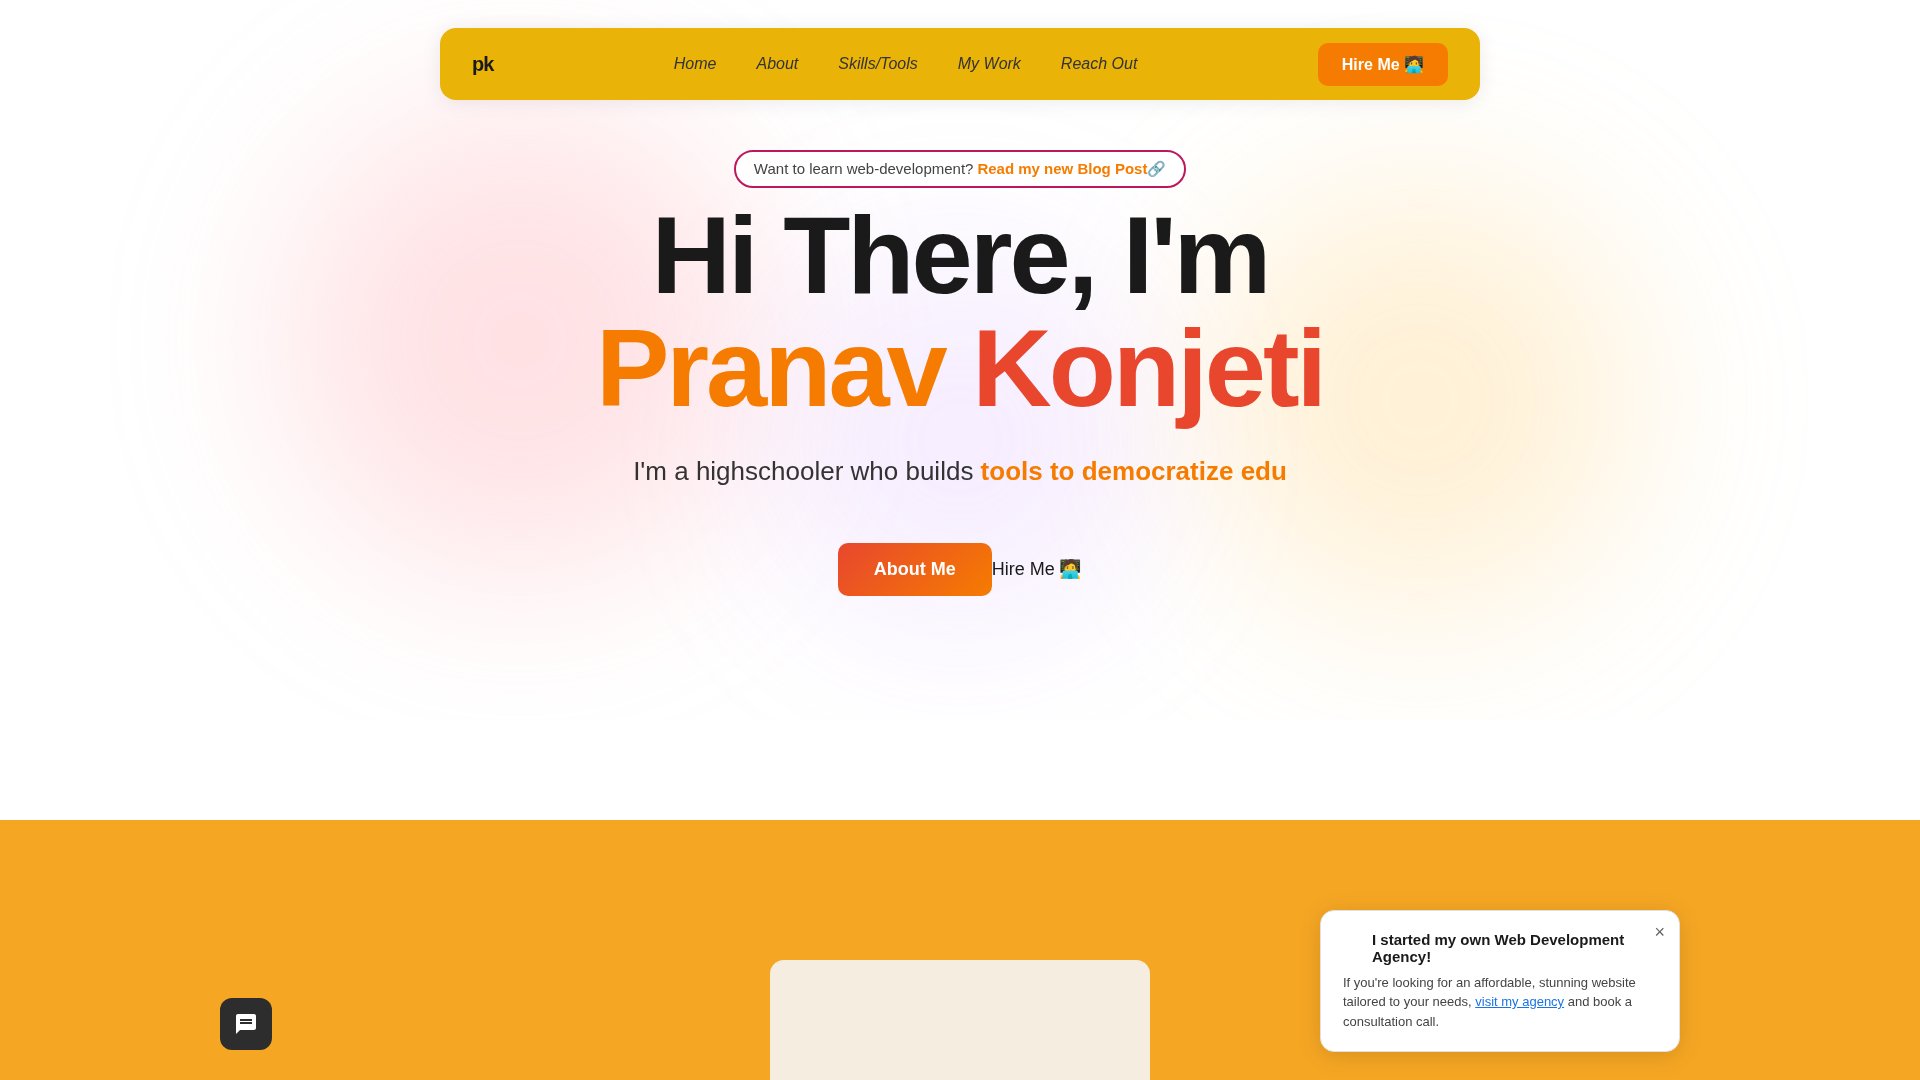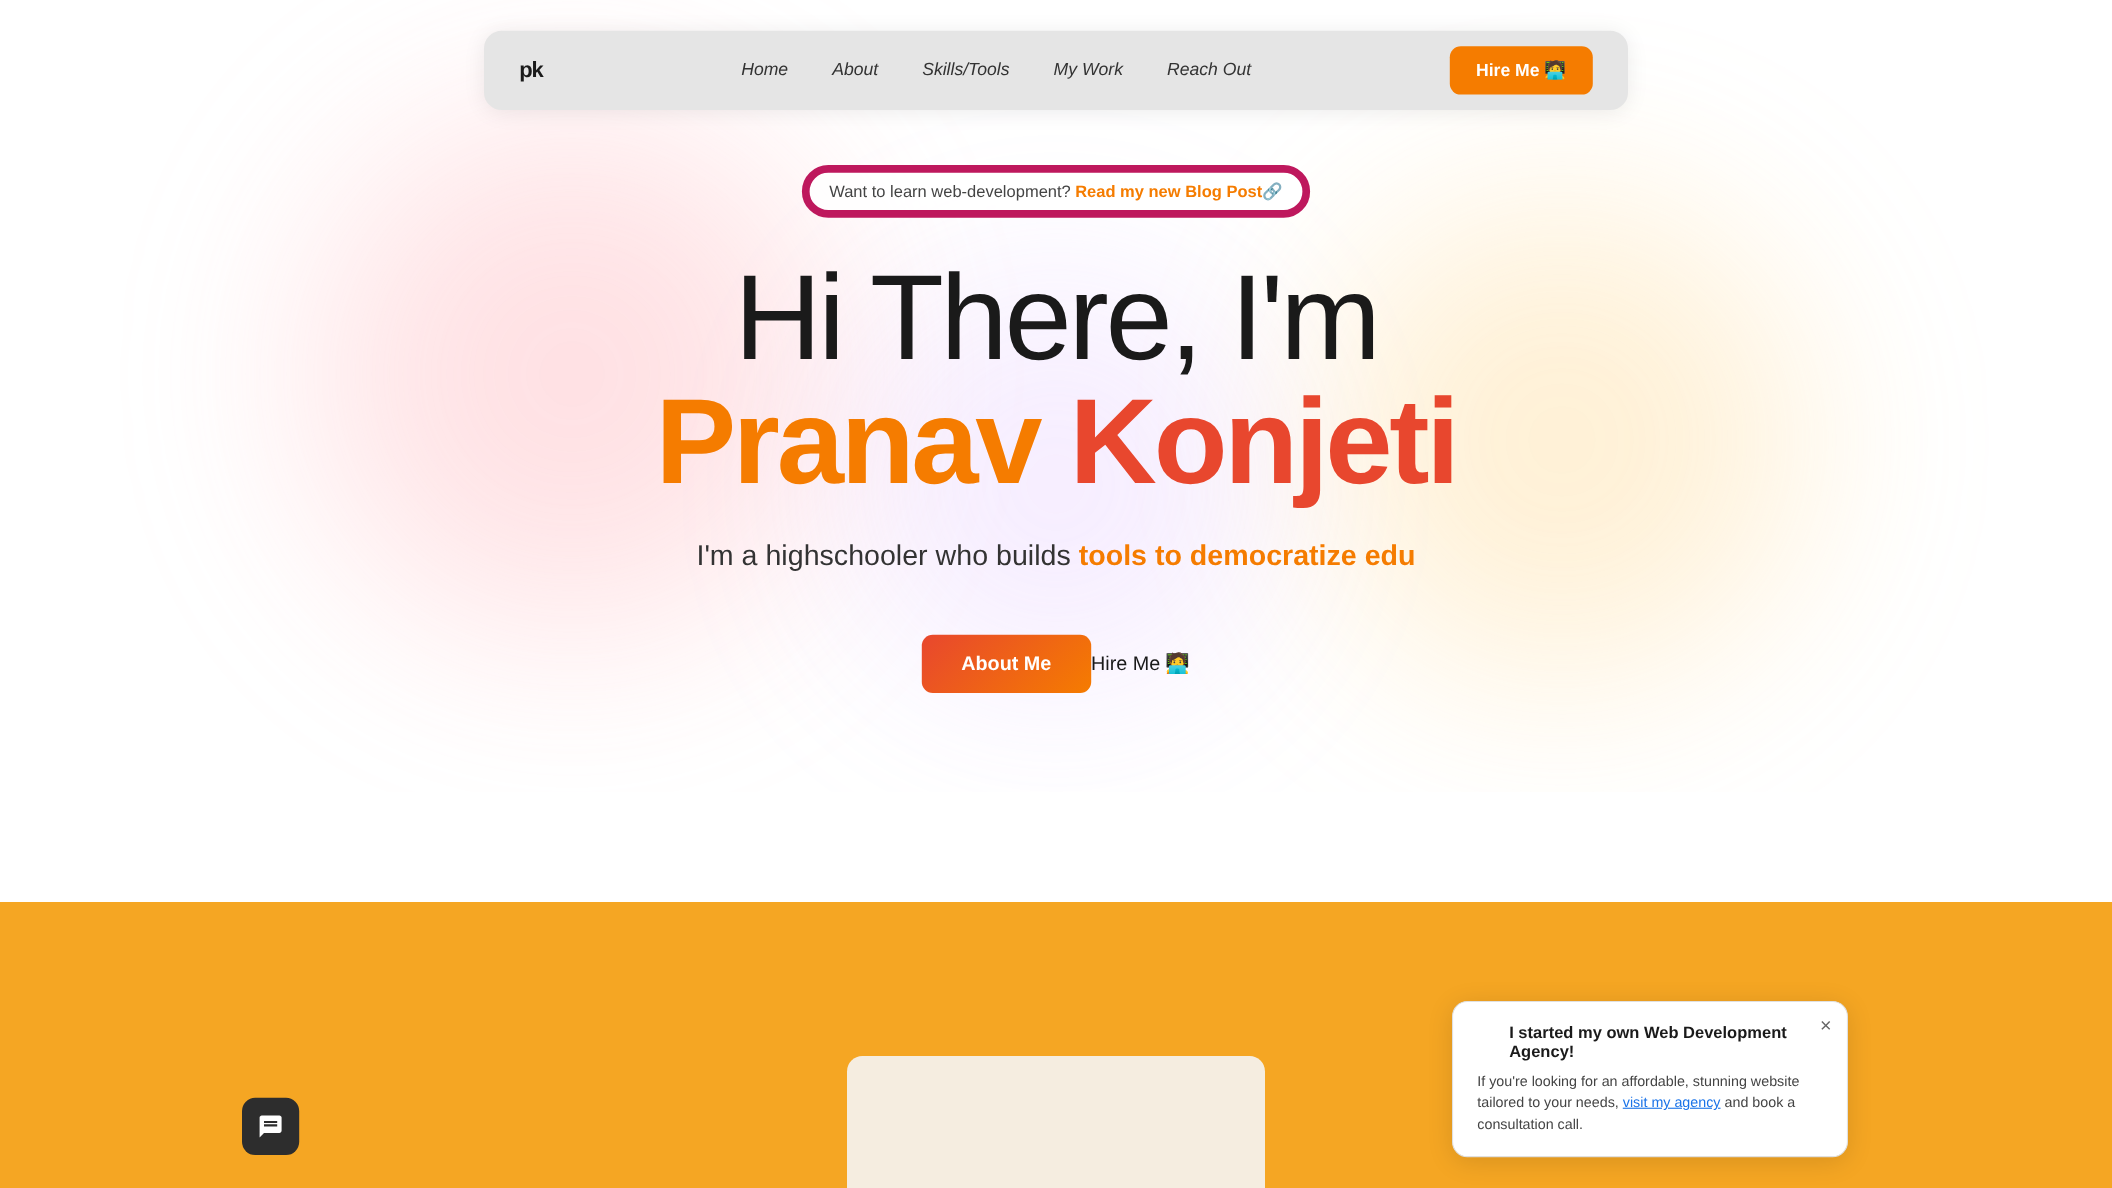--- a/index.html
+++ b/index.html
@@ -17,21 +17,21 @@
       position: relative;
     }
 
     
     .navbar {
       position: absolute;
       top: 28px;
       left: 50%;
       transform: translateX(-50%);
       width: 1040px;
-      background: #e5e5e5;
+      background: #eab308;
       border-radius: 16px;
       box-shadow: 0 2px 20px rgba(0,0,0,0.08);
       display: flex;
       align-items: center;
       justify-content: space-between;
       padding: 0 32px;
       height: 72px;
       z-index: 100;
     }
 
@@ -117,40 +117,40 @@
       width: 1920px;
       display: flex;
       flex-direction: column;
       align-items: center;
       text-align: center;
       z-index: 10;
     }
 
     .blog-pill {
       display: inline-flex;
-      align-items: flex-end;
-      border: 7px solid #be185d;
+      align-items: flex-start;
+      border: 2px solid #be185d;
       border-radius: 30px;
       padding: 8px 18px;
       font-size: 15px;
       color: #444;
-      margin-bottom: 36px;
+      margin-bottom: 12px;
       background: rgba(255,255,255,0.8);
     }
 
     .blog-pill-link {
       color: #f57c00;
       font-weight: 600;
       margin-left: 4px;
       text-decoration: none;
     }
 
     .hero-title-line1 {
       font-size: 110px;
-      font-weight: 400;
+      font-weight: 700;
       color: #1a1a1a;
       line-height: 1.0;
       letter-spacing: -3px;
       margin-bottom: 0;
     }
 
     .hero-title-line2 {
       font-size: 110px;
       font-weight: 900;
       line-height: 1.05;

